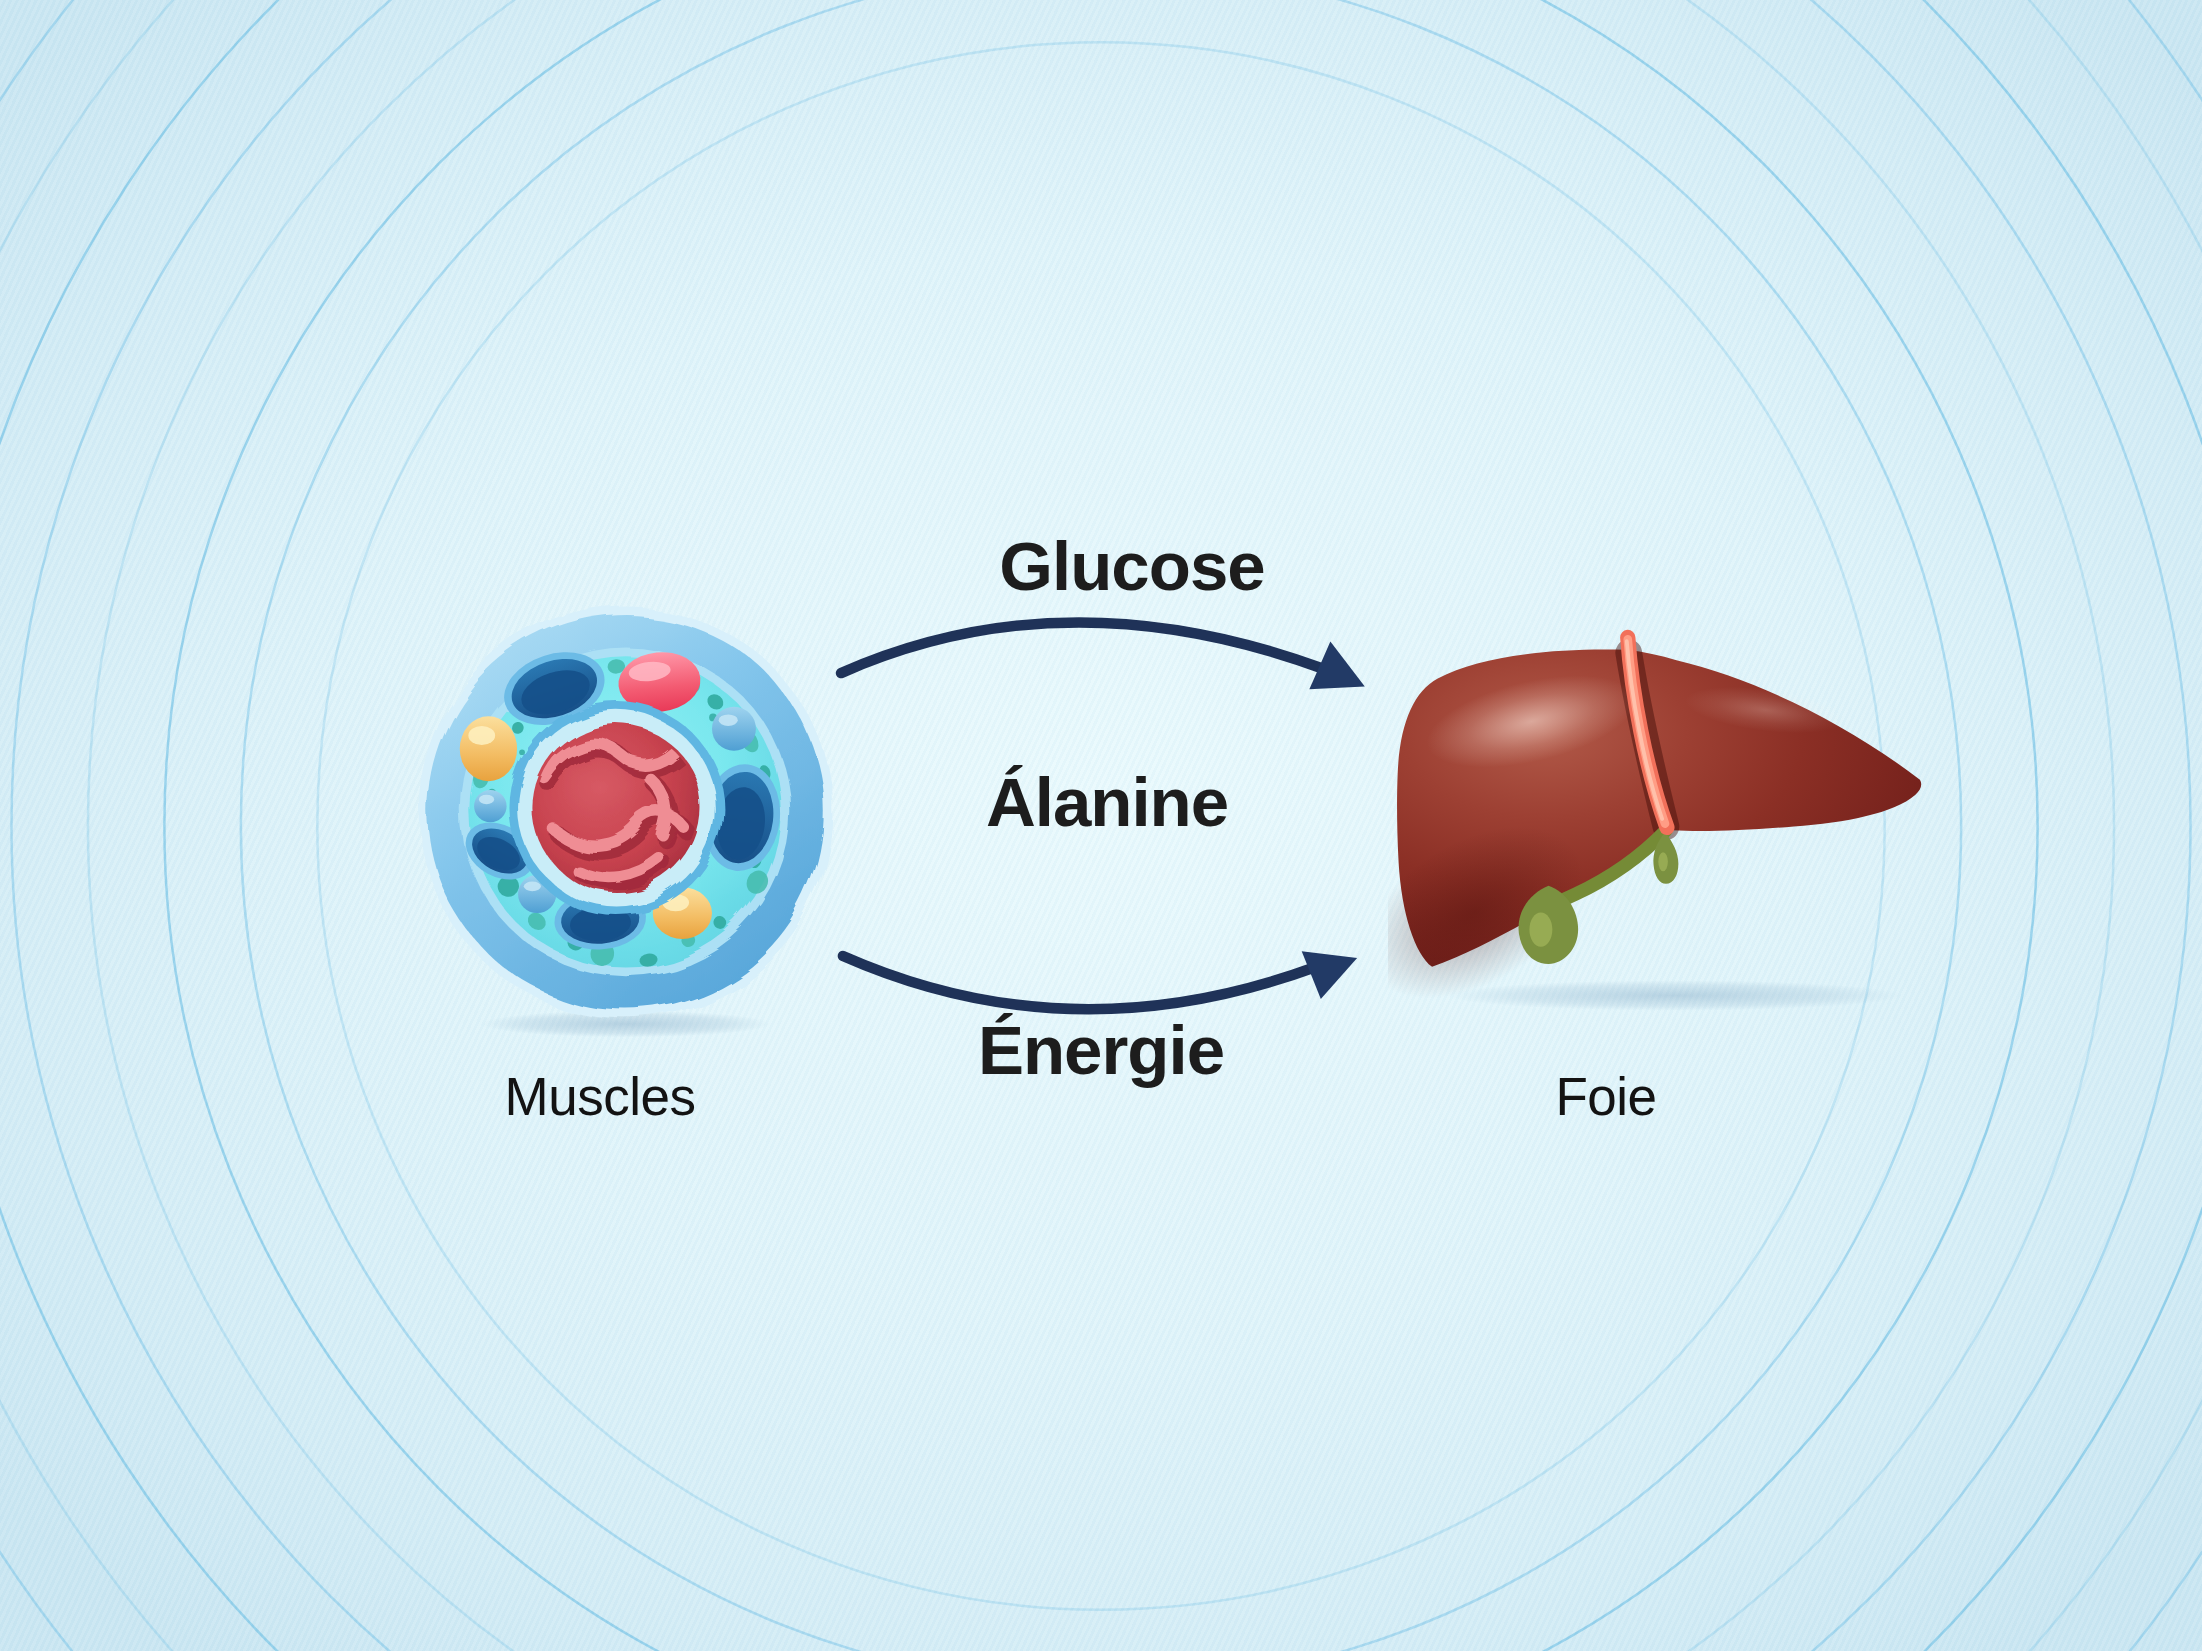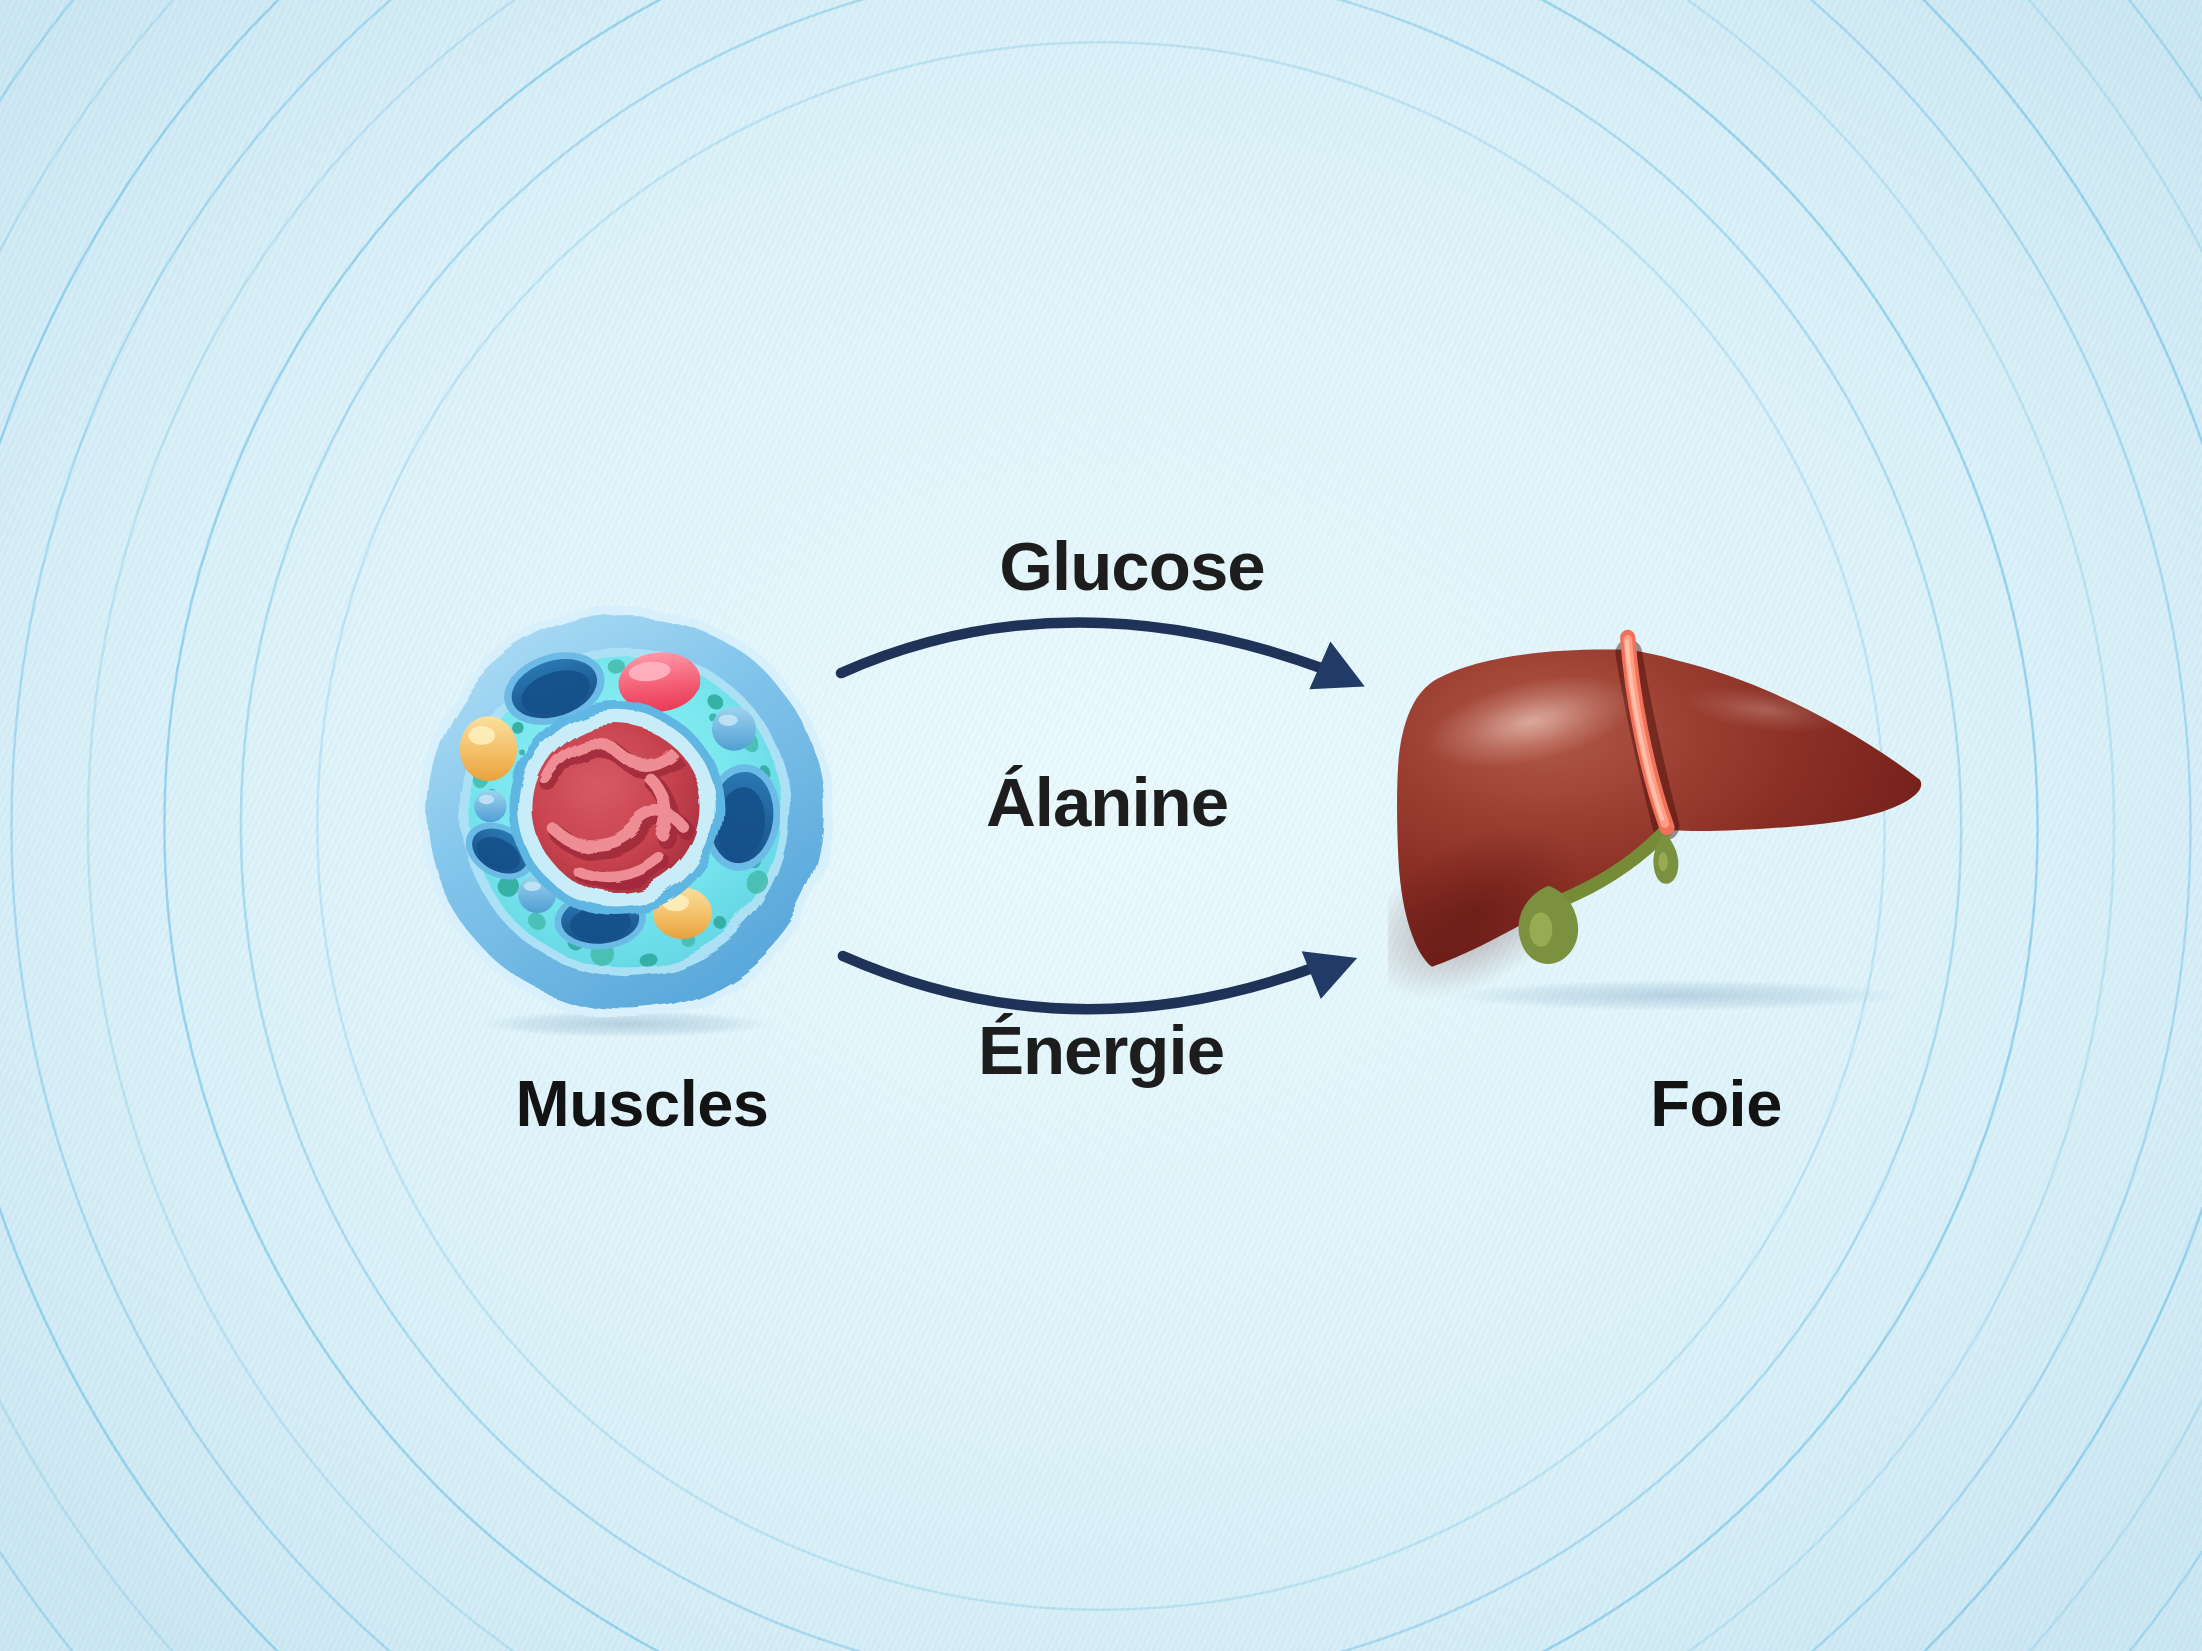--- a/index.html
+++ b/index.html
@@ -18,22 +18,22 @@
   }
   svg.layer{position:absolute;left:0;top:0;}
   .illus{position:absolute;}
   .flow-label{
     position:absolute;transform:translateX(-50%);
     font-size:69px;font-weight:600;color:#1d1d1d;
     letter-spacing:-1px;line-height:1.25;white-space:nowrap;
   }
   .organ-label{
     position:absolute;transform:translateX(-50%);
-    font-size:65px;font-weight:700;color:#131313;
-    letter-spacing:-0.5px;line-height:1.2;white-space:nowrap;margin-left:42px;
+    font-size:53px;font-weight:400;color:#131313;
+    letter-spacing:-0.5px;line-height:1.2;white-space:nowrap;
   }
 </style>
 </head>
 <body>
 
 <div class="canvas">
 
   <svg class="layer" id="rings-svg" width="2202" height="1652" viewBox="0 0 2304 1728">
       <circle cx="1152" cy="864" r="820" fill="none" stroke="#6fc0e5" stroke-width="2.6" opacity="0.30"></circle>
       <circle cx="1152" cy="864" r="900" fill="none" stroke="#6fc0e5" stroke-width="2.6" opacity="0.47"></circle>
@@ -288,16 +288,16 @@
       <path d="M 882,1000 Q 1120,1105 1375,1012" fill="none" stroke="#1f3258" stroke-width="11" stroke-linecap="round"></path>
       <polygon points="1420,1002 1382,1045 1362,995" fill="#223a66"></polygon>
     </g>
   </svg>
 
   <span class="flow-label" style="left:1116px;top:524px;margin-left:16px;">Glucose</span>
   <span class="flow-label" style="left:1101px;top:1008px;">Énergie</span>
   <span class="flow-label" style="left:1107px;top:760px;">Álanine</span>
 
   <span class="organ-label" style="left:600px;top:1065px;">Muscles</span>
-  <span class="organ-label" style="left:1674px;top:1065px;">Foie</span>
+  <span class="organ-label" style="left:1606px;top:1065px;">Foie</span>
 
 </div>
 
 
 </body></html>

